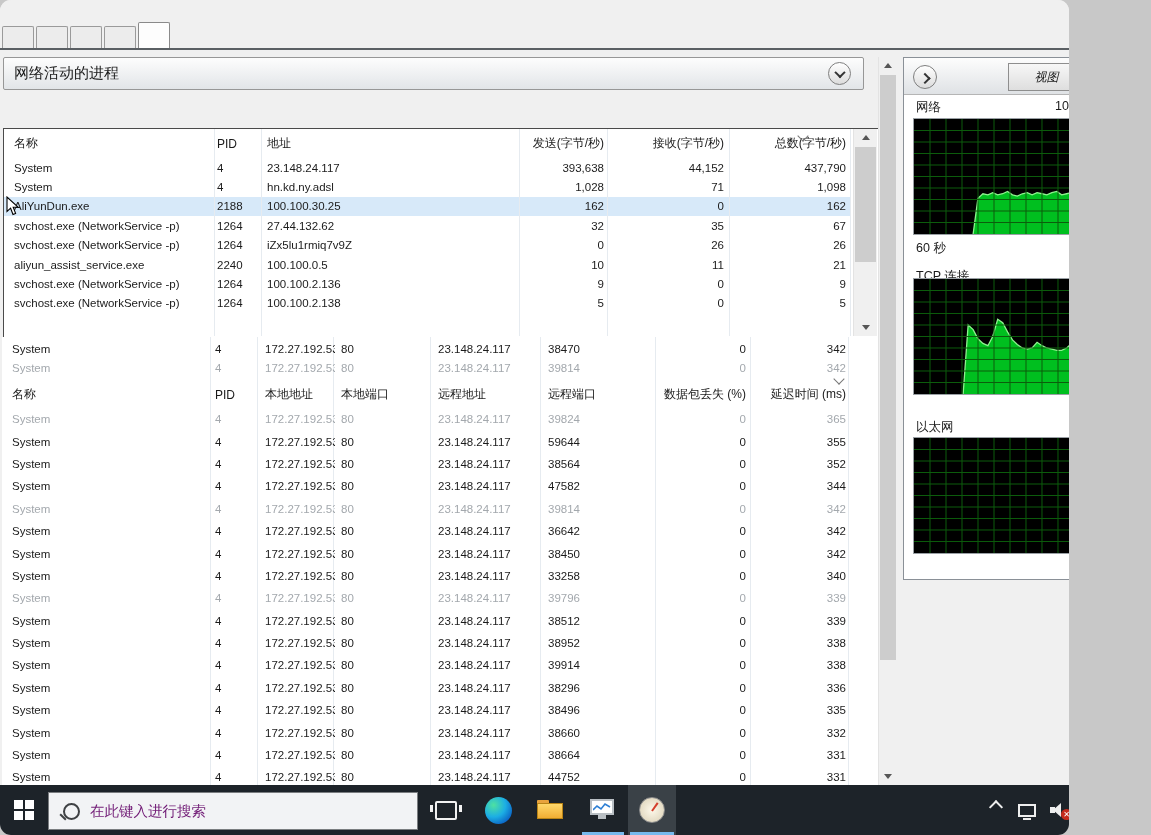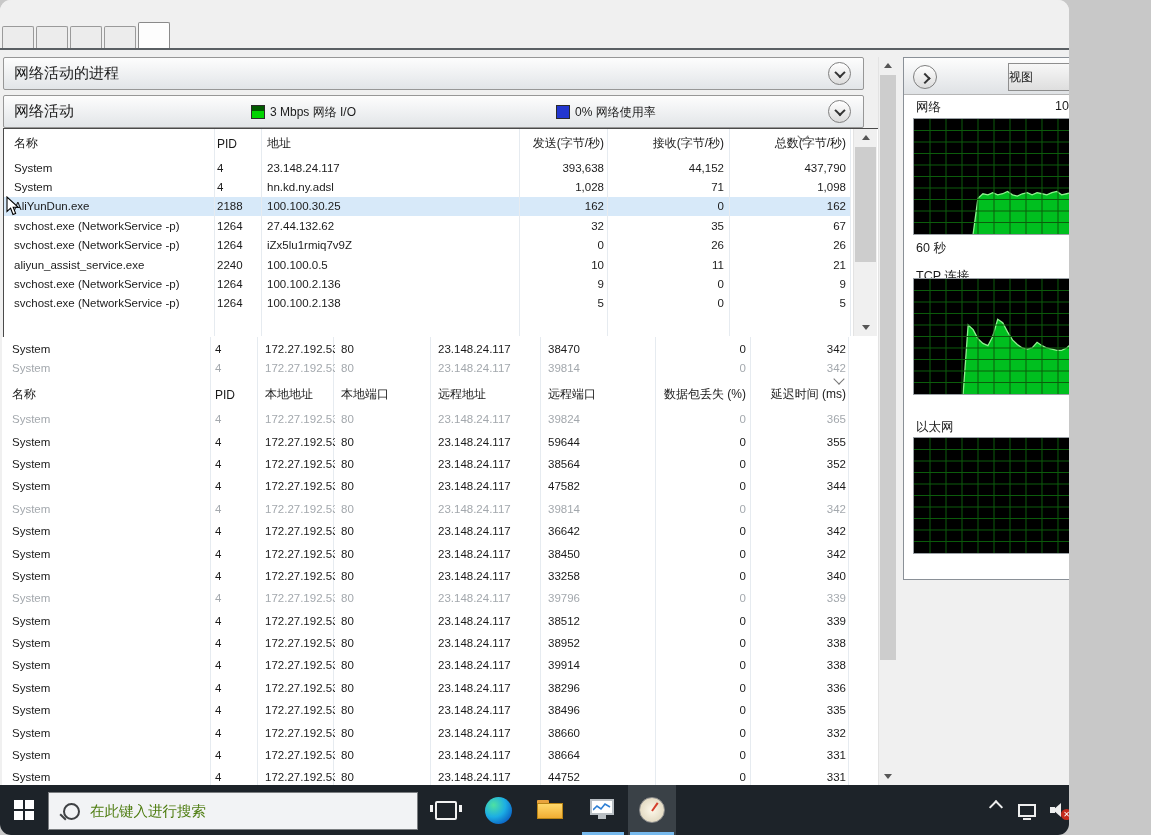--- a/index.html
+++ b/index.html
@@ -60,38 +60,38 @@
   .tri-down{width:0;height:0;border-left:4px solid transparent;border-right:4px solid transparent;border-top:5px solid #565656;}
   .sb-thumb{position:absolute;left:1px;right:1px;background:#cdcdcd;}
 
   
   .rpanel{left:903px;top:57px;width:225px;height:521px;border:1px solid #8a9097;background:#fff;}
   .rtoolbar{position:absolute;left:0;top:0;right:0;height:36px;background:linear-gradient(#fdfdfd,#dfe2e5);border-bottom:1px solid #b5b5b5;}
   .expand-btn{position:absolute;left:9px;top:7px;width:22px;height:22px;border:1px solid #7f7f7f;border-radius:50%;
               background:linear-gradient(#ffffff,#dcdcdc);display:flex;align-items:center;justify-content:center;}
   .view-btn{position:absolute;left:104px;top:5px;width:98px;height:26px;border:1px solid #8e8e8e;
             background:linear-gradient(#f7f7f7,#dedede);display:flex;align-items:center;font-size:12px;}
-  .view-label{flex:1;}
+  .view-label{flex:1;text-align:center;font-style:italic;}
   .view-arrow{width:22px;height:100%;border-left:1px solid #9b9b9b;display:flex;align-items:center;justify-content:center;}
   .tri-dn-sm{width:0;height:0;border-left:4px solid transparent;border-right:4px solid transparent;border-top:5px solid #222;}
   .chart-label{position:absolute;left:12px;font-size:12.5px;color:#1a1a1a;}
   .chart-scale{position:absolute;right:26px;font-size:12.5px;color:#1a1a1a;}
   .chart-zero{position:absolute;right:26px;font-size:12.5px;color:#1a1a1a;}
   .chart-x{position:absolute;left:12px;font-size:12.5px;color:#1a1a1a;}
   .chart-box{position:absolute;left:9px;width:192px;height:115px;background:#000;border:1px solid #9aa0a5;}
   .chart-box svg{width:100%;height:100%;display:block;}
   .bracket{position:absolute;left:201px;width:8px;border-top:1px solid #5a5a5a;border-right:1px solid #5a5a5a;border-bottom:1px solid #5a5a5a;}
 
   
   .taskbar{left:0;top:785px;width:1151px;height:50px;background:#1d2329;display:flex;align-items:center;}
   .tb-btn{height:50px;display:flex;align-items:center;justify-content:center;position:relative;}
   .winlogo{display:grid;grid-template-columns:9px 9px;grid-template-rows:9px 9px;gap:2px;}
   .winlogo div{background:#fff;}
   .searchbox{position:absolute;left:48px;top:7px;width:368px;height:36px;background:#f2f3f5;border:1px solid #7a7d80;
-             display:flex;align-items:center;font-size:14.5px;color:#4d7c0f;}
+             display:flex;align-items:center;font-size:14.5px;color:#701a75;}
   .mag{position:relative;width:13px;height:13px;border:2px solid #3f4144;border-radius:50%;margin:0 10px 0 14px;}
   .mag::after{content:"";position:absolute;left:-6px;top:11px;width:8px;height:2px;background:#3f4144;transform:rotate(45deg);}
   .underline{position:absolute;bottom:0;left:2px;right:2px;height:3px;background:#76b9ed;}
   .tb-active{background:#3a4147;}
   .taskview{width:18px;height:15px;border:2px solid #f2f2f2;border-radius:2px;position:relative;}
   .taskview::before,.taskview::after{content:"";position:absolute;top:2px;width:3px;height:7px;background:#f2f2f2;}
   .taskview::before{left:-7px;} .taskview::after{right:-7px;}
   .edge-ic{width:27px;height:27px;border-radius:50%;background:radial-gradient(circle at 32% 30%,#4ee1a1 0%,#1caee4 45%,#0b62c4 80%);}
   .folder-ic{position:relative;width:26px;height:20px;}
   .folder-ic .back{position:absolute;left:0;top:0;width:12px;height:6px;background:#e8a33d;border-radius:1px;}
@@ -140,30 +140,20 @@
     </div>
   <div class="abs tabline"></div>
 
   <div class="abs sec-hdr" style="top:57px;">
     <div class="sec-title">网络活动的进程</div>
     <div class="chev-btn">
         <div class="chev down"></div>
       </div>
   </div>
 
-  <div class="abs sec-hdr" style="top:95px;">
-    <div class="sec-title">网络活动</div>
-    <div class="legend-box legend-io"></div>
-    <div class="legend-label" style="left:266px;">3 Mbps 网络 I/O</div>
-    <div class="legend-box legend-usage"></div>
-    <div class="legend-label" style="left:571px;">0% 网络使用率</div>
-    <div class="chev-btn">
-        <div class="chev down"></div>
-      </div>
-  </div>
 
   <div class="abs tbl1">
     <div class="sep" style="left:210px;height:207px;"></div>
       <div class="sep" style="left:257px;height:207px;"></div>
     <div class="sep" style="left:515px;height:207px;"></div>
       <div class="sep" style="left:603px;height:207px;"></div>
     <div class="sep" style="left:725px;height:207px;"></div>
       <div class="sep" style="left:846px;height:207px;"></div>
     <div class="sort-ind" style="left:795px;top:3px;"></div>
     <div class="hdr-row" style="width:846px;">

